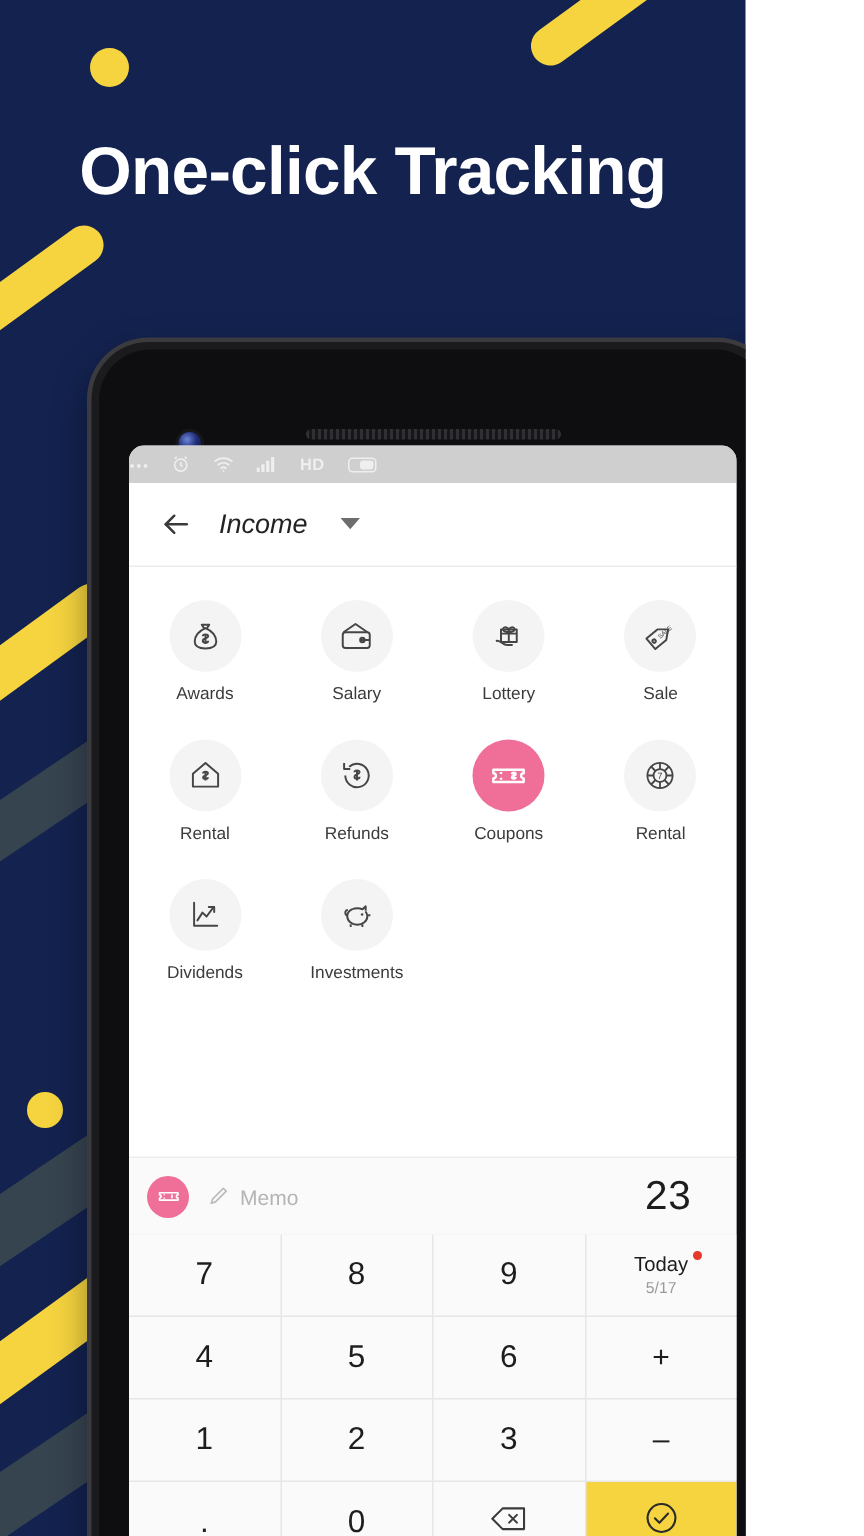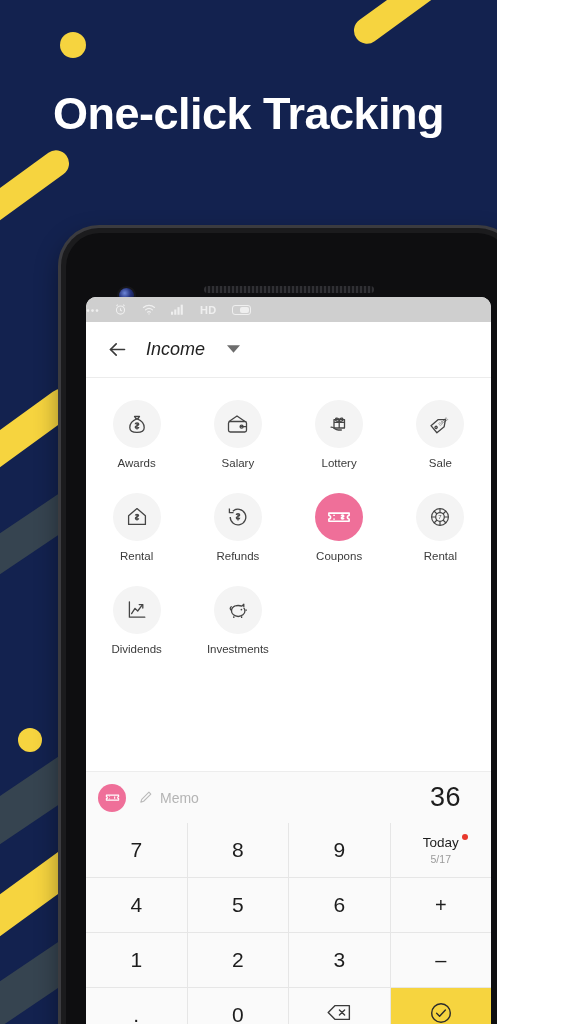--- a/index.html
+++ b/index.html
@@ -427,21 +427,21 @@
             <path d="M8.4 10.9v1.1M8.4 14.4v1.1"></path>
             <path d="M16.3 11.3v3.8"></path>
           </svg>
         </span>
         <span id="memo-pencil">
           <svg width="15" height="15" viewBox="0 0 24 24" fill="none" stroke="#b9b9b9" stroke-width="1.7" stroke-linecap="round" stroke-linejoin="round">
             <path d="M17.5 3.5l3 3L9 18l-4.5 1.5L6 15z"></path>
           </svg>
         </span>
         <span id="memo-text">Memo</span>
-        <span id="amount">36</span>
+        <span id="amount">23</span>
       </div>
 
       <div id="keypad">
         <div class="key">7</div>
         <div class="key">8</div>
         <div class="key">9</div>
         <div class="key today">
           <span class="t-main">Today<span class="t-dot"></span></span>
           <span class="t-sub">5/17</span>
         </div>

